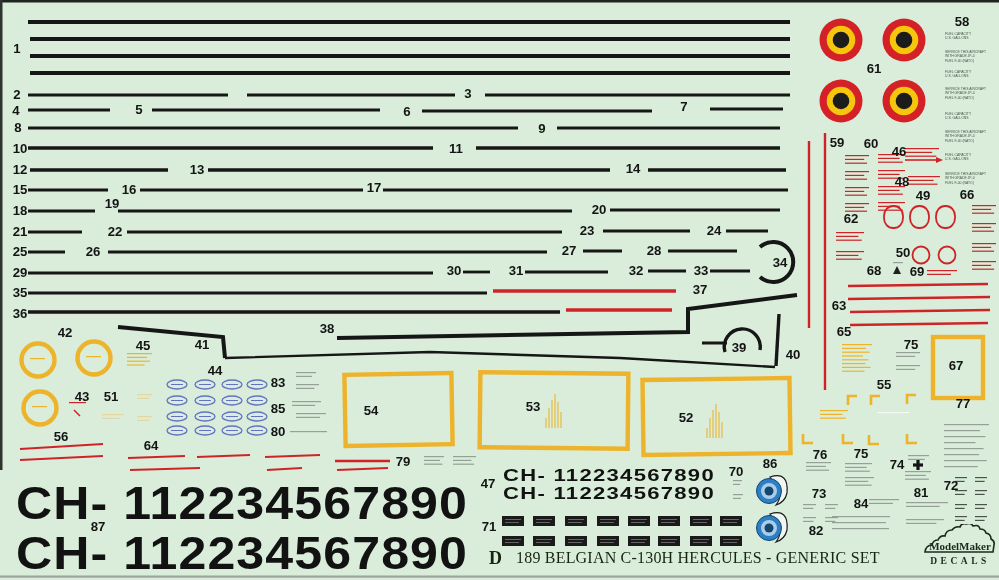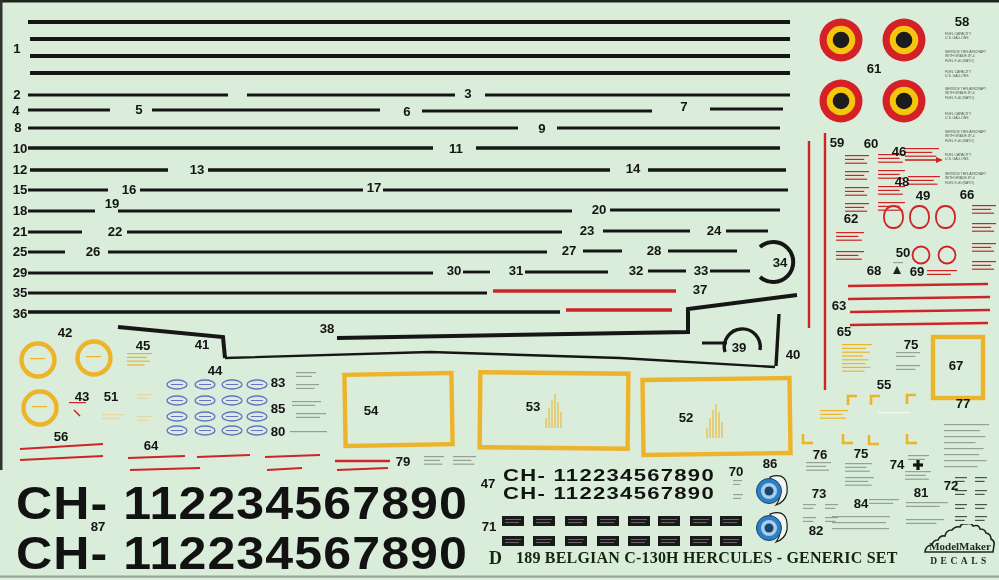--- a/index.html
+++ b/index.html
@@ -2,21 +2,21 @@
 <html><head>
 <meta charset="utf-8">
 <style>
   html,body{margin:0;padding:0;background:#c8c8c8;}
   .sheet{position:relative;width:999px;height:580px;background:#d9edda;overflow:hidden;
          font-family:"Liberation Sans",sans-serif;}
   svg.layer{position:absolute;left:0;top:0;}
   .footer-d{position:absolute;left:489px;top:548px;font-family:"Liberation Serif",serif;
             font-weight:bold;font-size:18px;color:#15260f;}
   .footer-title{position:absolute;left:516px;top:549px;width:424px;font-family:"Liberation Serif",serif;
-            font-weight:bold;font-size:16px;letter-spacing:.2px;color:#15260f;white-space:nowrap;}
+            font-weight:normal;font-size:16px;letter-spacing:.2px;color:#15260f;white-space:nowrap;}
   .logo{position:absolute;left:921px;top:524px;width:78px;height:54px;}
 </style>
 </head>
 <body>
 
 <div class="sheet">
   <svg id="sheet" class="layer" width="999" height="580" viewBox="0 0 999 580">
       <rect x="0" y="0" width="999" height="2.5" fill="#1f241f"></rect>
       <rect x="0" y="0" width="2.5" height="470" fill="#2e332e"></rect>
       <rect x="0" y="575.5" width="999" height="2.2" fill="#9aa49b"></rect>

